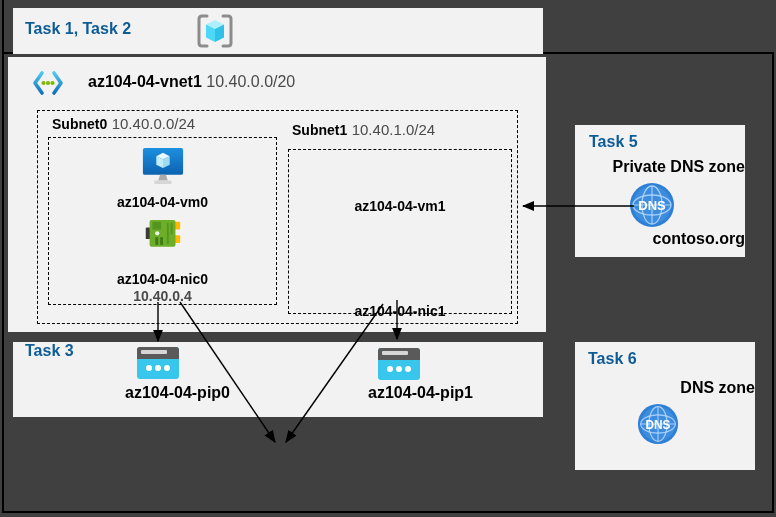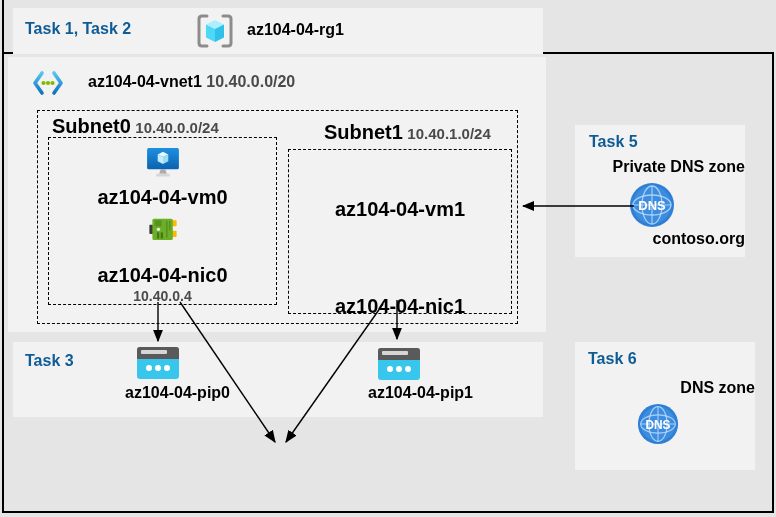--- a/index.html
+++ b/index.html
@@ -1,23 +1,23 @@
 <!DOCTYPE html>
 <html><head>
 <meta charset="utf-8">
 <style>
   html,body{margin:0;padding:0;background:#fff;}
-  #stage{position:relative;width:776px;height:517px;background:#e5e5e5;
+  #stage{position:relative;width:776px;height:517px;background:#404040;
          font-family:"Liberation Sans",sans-serif;color:#000;overflow:hidden;}
   .abs{position:absolute;}
   .band{position:absolute;background:#F2F2F2;}
   .task-label{position:absolute;font-weight:bold;font-size:16px;color:#0E5C96;}
-  .bold15{font-weight:bold;font-size:20px;color:#000;}
+  .bold15{font-weight:bold;font-size:14px;color:#000;}
   .bold16{font-weight:bold;font-size:16px;color:#000;}
-  .cidr{font-weight:bold;font-size:15px;color:#4a4a4a;}
+  .cidr{font-weight:normal;font-size:15px;color:#4a4a4a;}
   .ip{font-weight:bold;font-size:14px;color:#4a4a4a;}
   .dashed{position:absolute;border:1px dashed #000;box-sizing:border-box;}
   .outer-frame{position:absolute;left:2px;top:52px;width:772px;height:461px;
                border:2px solid #000;box-sizing:border-box;}
   .left-seg{position:absolute;left:2px;top:0;width:2px;height:54px;background:#000;}
   .subnet-content{position:absolute;left:0;top:0;width:100%;height:100%;
       display:flex;flex-direction:column;align-items:center;padding-top:10px;box-sizing:border-box;}
   .ctr{text-align:right;}
   svg text{font-family:"Liberation Sans",sans-serif;}
   #arrows{position:absolute;left:0;top:0;pointer-events:none;}
@@ -33,21 +33,20 @@
   <div class="band" style="left:13px;top:8px;width:530px;height:46px;">
     <span class="task-label" style="left:12px;top:12px;">Task 1, Task 2</span>
 
     <svg class="abs" style="left:182px;top:5px;" width="40" height="36" viewBox="0 0 40 36">
       <path d="M12,3 L7,3 Q4,3 4,6 L4,30 Q4,33 7,33 L12,33" fill="none" stroke="#8C8C8C" stroke-width="3" stroke-linecap="round"></path>
       <path d="M28,3 L33,3 Q36,3 36,6 L36,30 Q36,33 33,33 L28,33" fill="none" stroke="#8C8C8C" stroke-width="3" stroke-linecap="round"></path>
       <polygon points="20,7 29,11.5 20,16 11,11.5" fill="#AEEFFF"></polygon>
       <polygon points="11,11.5 20,16 20,29 11,24.5" fill="#4ED8F7"></polygon>
       <polygon points="29,11.5 20,16 20,29 29,24.5" fill="#2FC1E8"></polygon>
     </svg>
-    <span class="abs bold16" style="left:234px;top:13px;">az104-04-rg1</span>
   </div>
 
   <div class="band" style="left:8px;top:57px;width:538px;height:275px;">
 
     <svg class="abs" style="left:24px;top:13px;" width="32" height="26" viewBox="0 0 32 26">
       <defs>
         <linearGradient id="vng" x1="0" y1="0" x2="0" y2="1">
           <stop offset="0" stop-color="#54C6F0"></stop>
             <stop offset="1" stop-color="#1272BD"></stop>
         </linearGradient>
@@ -62,21 +61,21 @@
       <span class="bold16">az104-04-vnet1</span>
       <span class="cidr" style="font-size:16px;">10.40.0.0/20</span>
     </div>
 
     <div class="dashed" style="left:29px;top:53px;width:481px;height:214px;"></div>
 
     <div class="abs" style="left:44px;top:58px;">
       <span class="bold15">Subnet0</span>
       <span class="cidr">10.40.0.0/24</span>
     </div>
-    <div class="abs" style="left:284px;top:64px;margin-left:32px;">
+    <div class="abs" style="left:284px;top:64px;">
       <span class="bold15">Subnet1</span>
       <span class="cidr">10.40.1.0/24</span>
     </div>
 
     <div class="dashed" style="left:40px;top:80px;width:229px;height:168px;">
       <div class="subnet-content">
         <svg width="44" height="40" viewBox="0 0 44 40">
           <defs>
               <linearGradient id="vmg0" x1="0" y1="0" x2="0" y2="1">
             <stop offset="0" stop-color="#1E8FE0"></stop>
@@ -124,21 +123,21 @@
           <rect x="30" y="3" width="6" height="8" rx="1" fill="#FFB900"></rect>
           <rect x="30" y="17" width="6" height="8" rx="1" fill="#FFB900"></rect>
           <rect x="4" y="1" width="27" height="28" rx="2" fill="#6CAE28"></rect>
           <rect x="7" y="3" width="9" height="8" fill="#55951F"></rect>
           <circle cx="12" cy="15" r="2.2" fill="#F0F5EA"></circle>
           <rect x="10" y="19" width="3" height="8" fill="#3F7A16"></rect>
           <rect x="15" y="19" width="3" height="8" fill="#3F7A16"></rect>
           <rect x="22" y="4" width="2" height="22" fill="#55951F"></rect>
           <rect x="26" y="4" width="2" height="12" fill="#55951F"></rect>
         </svg>
-        <div class="bold15" style="margin-top:1px;">az104-04-nic1</div>
+        <div class="bold15" style="margin-top:16px;">az104-04-nic1</div>
         <div class="ip" style="margin-top:1px;">10.40.1.4</div>
       </div>
     </div>
   </div>
 
   <div class="band" style="left:575px;top:125px;width:170px;height:132px;">
     <span class="task-label" style="left:14px;top:8px;">Task 5</span>
     <div class="abs bold16 ctr" style="left:0;top:33px;width:100%;">Private DNS zone</div>
     <svg class="abs" style="left:54px;top:57px;" width="46" height="46" viewBox="0 0 46 46">
       <circle cx="23" cy="23" r="22" fill="#2E7FD6"></circle>
@@ -146,21 +145,21 @@
       <ellipse cx="23" cy="23" rx="10" ry="19" fill="none" stroke="#BFE0FF" stroke-width="1.3" opacity="0.8"></ellipse>
       <ellipse cx="23" cy="23" rx="19" ry="10" fill="none" stroke="#BFE0FF" stroke-width="1.3" opacity="0.8"></ellipse>
       <line x1="23" y1="4" x2="23" y2="42" stroke="#BFE0FF" stroke-width="1.2" opacity="0.8"></line>
       <line x1="4" y1="23" x2="42" y2="23" stroke="#BFE0FF" stroke-width="1.2" opacity="0.8"></line>
       <text x="23" y="28" text-anchor="middle" font-size="13" font-weight="bold" fill="#fff">DNS</text>
     </svg>
     <div class="abs bold16 ctr" style="left:0;top:105px;width:100%;">contoso.org</div>
   </div>
 
   <div class="band" style="left:13px;top:342px;width:530px;height:75px;">
-    <span class="task-label" style="left:12px;top:10px;">Task 3</span>
+    <span class="task-label" style="left:12px;top:0;">Task 3</span>
     <svg class="abs" style="left:124px;top:5px;" width="42" height="32" viewBox="0 0 42 32">
       <rect x="0" y="0" width="42" height="32" rx="3" fill="#38C6EC"></rect>
       <path d="M3,0 L39,0 Q42,0 42,3 L42,12 L0,12 L0,3 Q0,0 3,0 Z" fill="#5A5A5A"></path>
       <rect x="4" y="3" width="26" height="4" rx="1" fill="#D6D6D6"></rect>
       <circle cx="12" cy="21" r="3" fill="#fff"></circle>
       <circle cx="21" cy="21" r="3" fill="#fff"></circle>
       <circle cx="30" cy="21" r="3" fill="#fff"></circle>
     </svg>
     <div class="abs bold16 ctr" style="left:57px;top:42px;width:160px;">az104-04-pip0</div>
     <svg class="abs" style="left:365px;top:6px;" width="42" height="32" viewBox="0 0 42 32">

